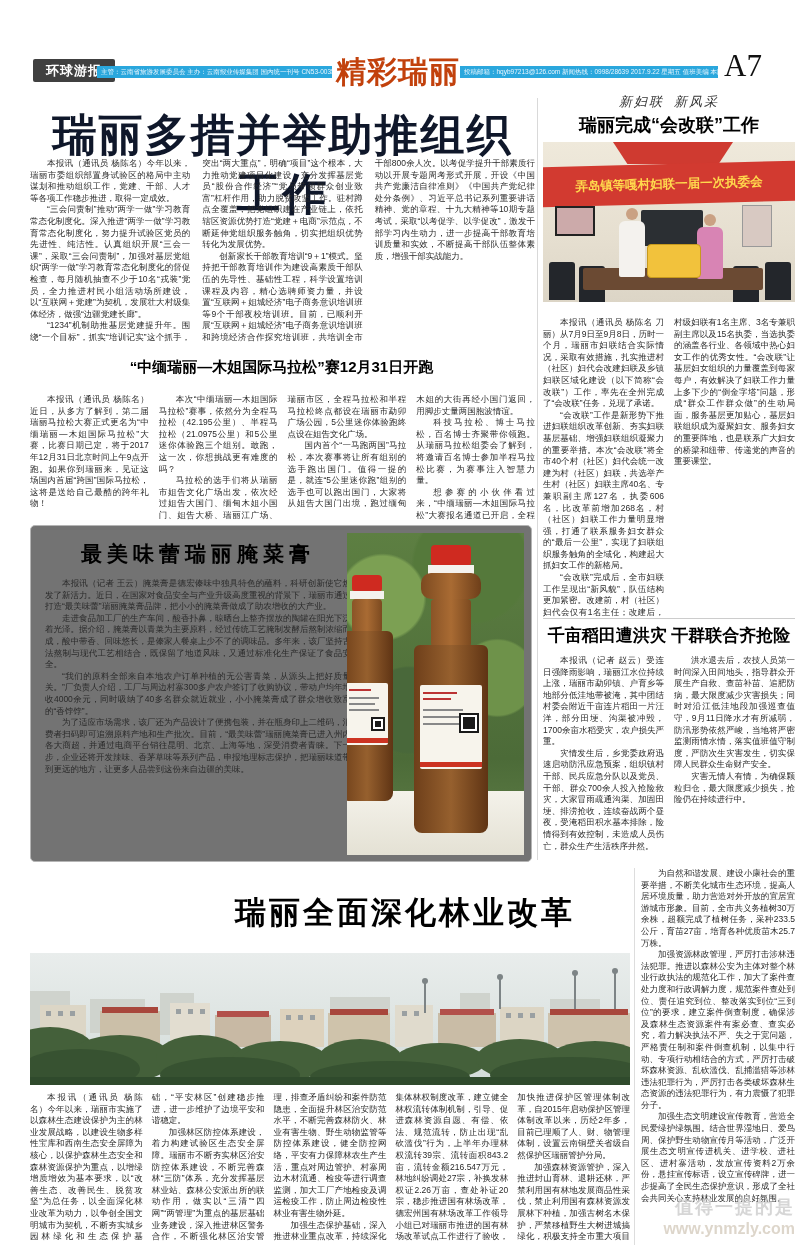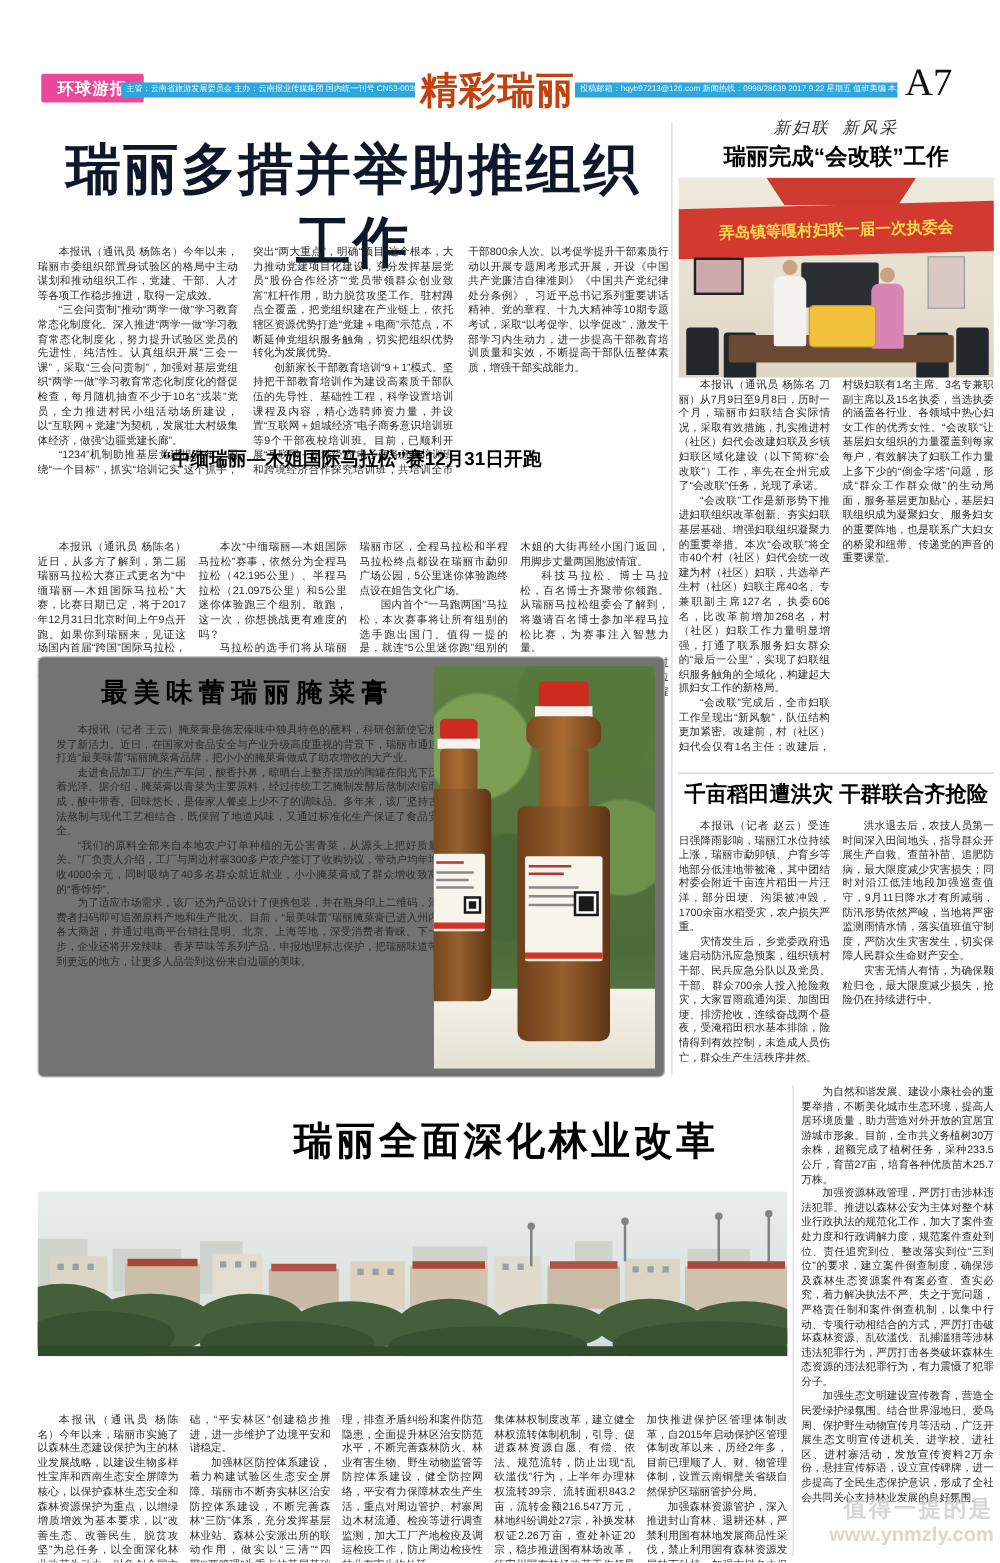--- a/index.html
+++ b/index.html
@@ -1,33 +1,33 @@
 <!DOCTYPE html>
 <html><head>
 <meta charset="utf-8">
 <style>
   html,body{margin:0;padding:0;background:#ffffff;}
   .page{position:relative;width:800px;height:1250px;background:#ffffff;overflow:hidden;
         font-family:"Liberation Sans",sans-serif;color:#1c1c1c;}
   
-  .logo-box{position:absolute;left:33px;top:59px;width:82px;height:23px;background:#ec4899;
+  .logo-box{position:absolute;left:33px;top:59px;width:82px;height:23px;background:#404040;
             color:#fff;font-size:13px;font-weight:bold;text-align:center;line-height:23px;
             letter-spacing:1px;border-radius:2px;}
   .bar{position:absolute;top:66px;height:12px;background:#2aa7dd;color:#eaf7ff;font-size:6.5px;
        line-height:12px;white-space:nowrap;overflow:hidden;padding:0 4px;box-sizing:border-box;}
   .bar-left{left:97px;width:235px;}
   .bar-right{left:460px;width:258px;}
   .section-title{position:absolute;left:326px;top:52px;width:134px;text-align:right;
                  font-size:30px;font-weight:700;color:#c2410c;letter-spacing:1px;}
   .page-no{position:absolute;left:724px;top:48px;font-family:"Liberation Serif",serif;
            font-size:31px;color:#111;}
   
   .body-text{font-size:8.5px;line-height:11.6px;text-align:justify;color:#2a2a2a;}
   .body-text p{margin:0;text-indent:2em;}
-  .cols{column-fill:auto;margin-top:38px;}
+  .cols{column-fill:auto;}
   
   .org-headline{position:absolute;left:30px;top:106px;width:505px;text-align:center;
                 font-size:44px;font-weight:800;letter-spacing:2px;color:#0f172a;}
   .org-body{position:absolute;left:30px;top:158px;width:505px;height:197px;
             column-count:3;column-gap:12px;overflow:hidden;}
   
   .vline-main{position:absolute;left:537px;top:98px;width:1px;height:762px;background:#d9d9d9;}
   .hline-right{position:absolute;left:543px;top:618px;width:252px;height:1px;background:#cccccc;}
   .vline-bottom{position:absolute;left:634px;top:868px;width:1px;height:377px;background:#dddddd;}
   
@@ -45,21 +45,21 @@
   .tv{position:absolute;left:98px;top:68px;width:62px;height:36px;background:#2b2f33;border-radius:2px;}
   .poster-l{position:absolute;left:14px;top:66px;width:36px;height:26px;background:#caa;outline:2px solid #222;}
   .poster-r{position:absolute;left:200px;top:64px;width:28px;height:40px;background:#d8c9c2;outline:1px solid #999;}
   .table{position:absolute;left:40px;top:126px;width:180px;height:22px;background:#6b4a33;border-radius:2px;}
   .person{position:absolute;width:30px;}
   .p-head{width:12px;height:12px;border-radius:50%;background:#caa183;margin:0 auto;}
   .p-body{width:26px;height:34px;border-radius:6px 6px 2px 2px;margin:1px auto 0;}
   .plaque{position:absolute;left:104px;top:102px;width:52px;height:32px;background:#f2c23c;
           border-radius:4px;border:1px solid #c79a1d;}
   .chair{position:absolute;top:120px;width:26px;height:38px;background:#23262b;border-radius:3px 3px 0 0;}
-  .women-body{margin-top:0;height:308px;column-count:2;column-gap:10px;overflow:hidden;}
+  .women-body{margin-top:15px;height:308px;column-count:2;column-gap:10px;overflow:hidden;}
   
   .flood{position:absolute;left:543px;top:624px;width:252px;}
   .flood-headline{text-align:center;font-size:17px;font-weight:800;color:#000;}
   .flood-body{margin-top:8px;height:200px;column-count:2;column-gap:10px;overflow:hidden;}
   
   .marathon-headline{position:absolute;left:28px;top:358px;width:507px;text-align:center;
                      font-size:15px;font-weight:800;color:#000;}
   .marathon-body{position:absolute;left:30px;top:394px;width:505px;height:128px;
                  column-count:4;column-gap:10px;overflow:hidden;}
   

